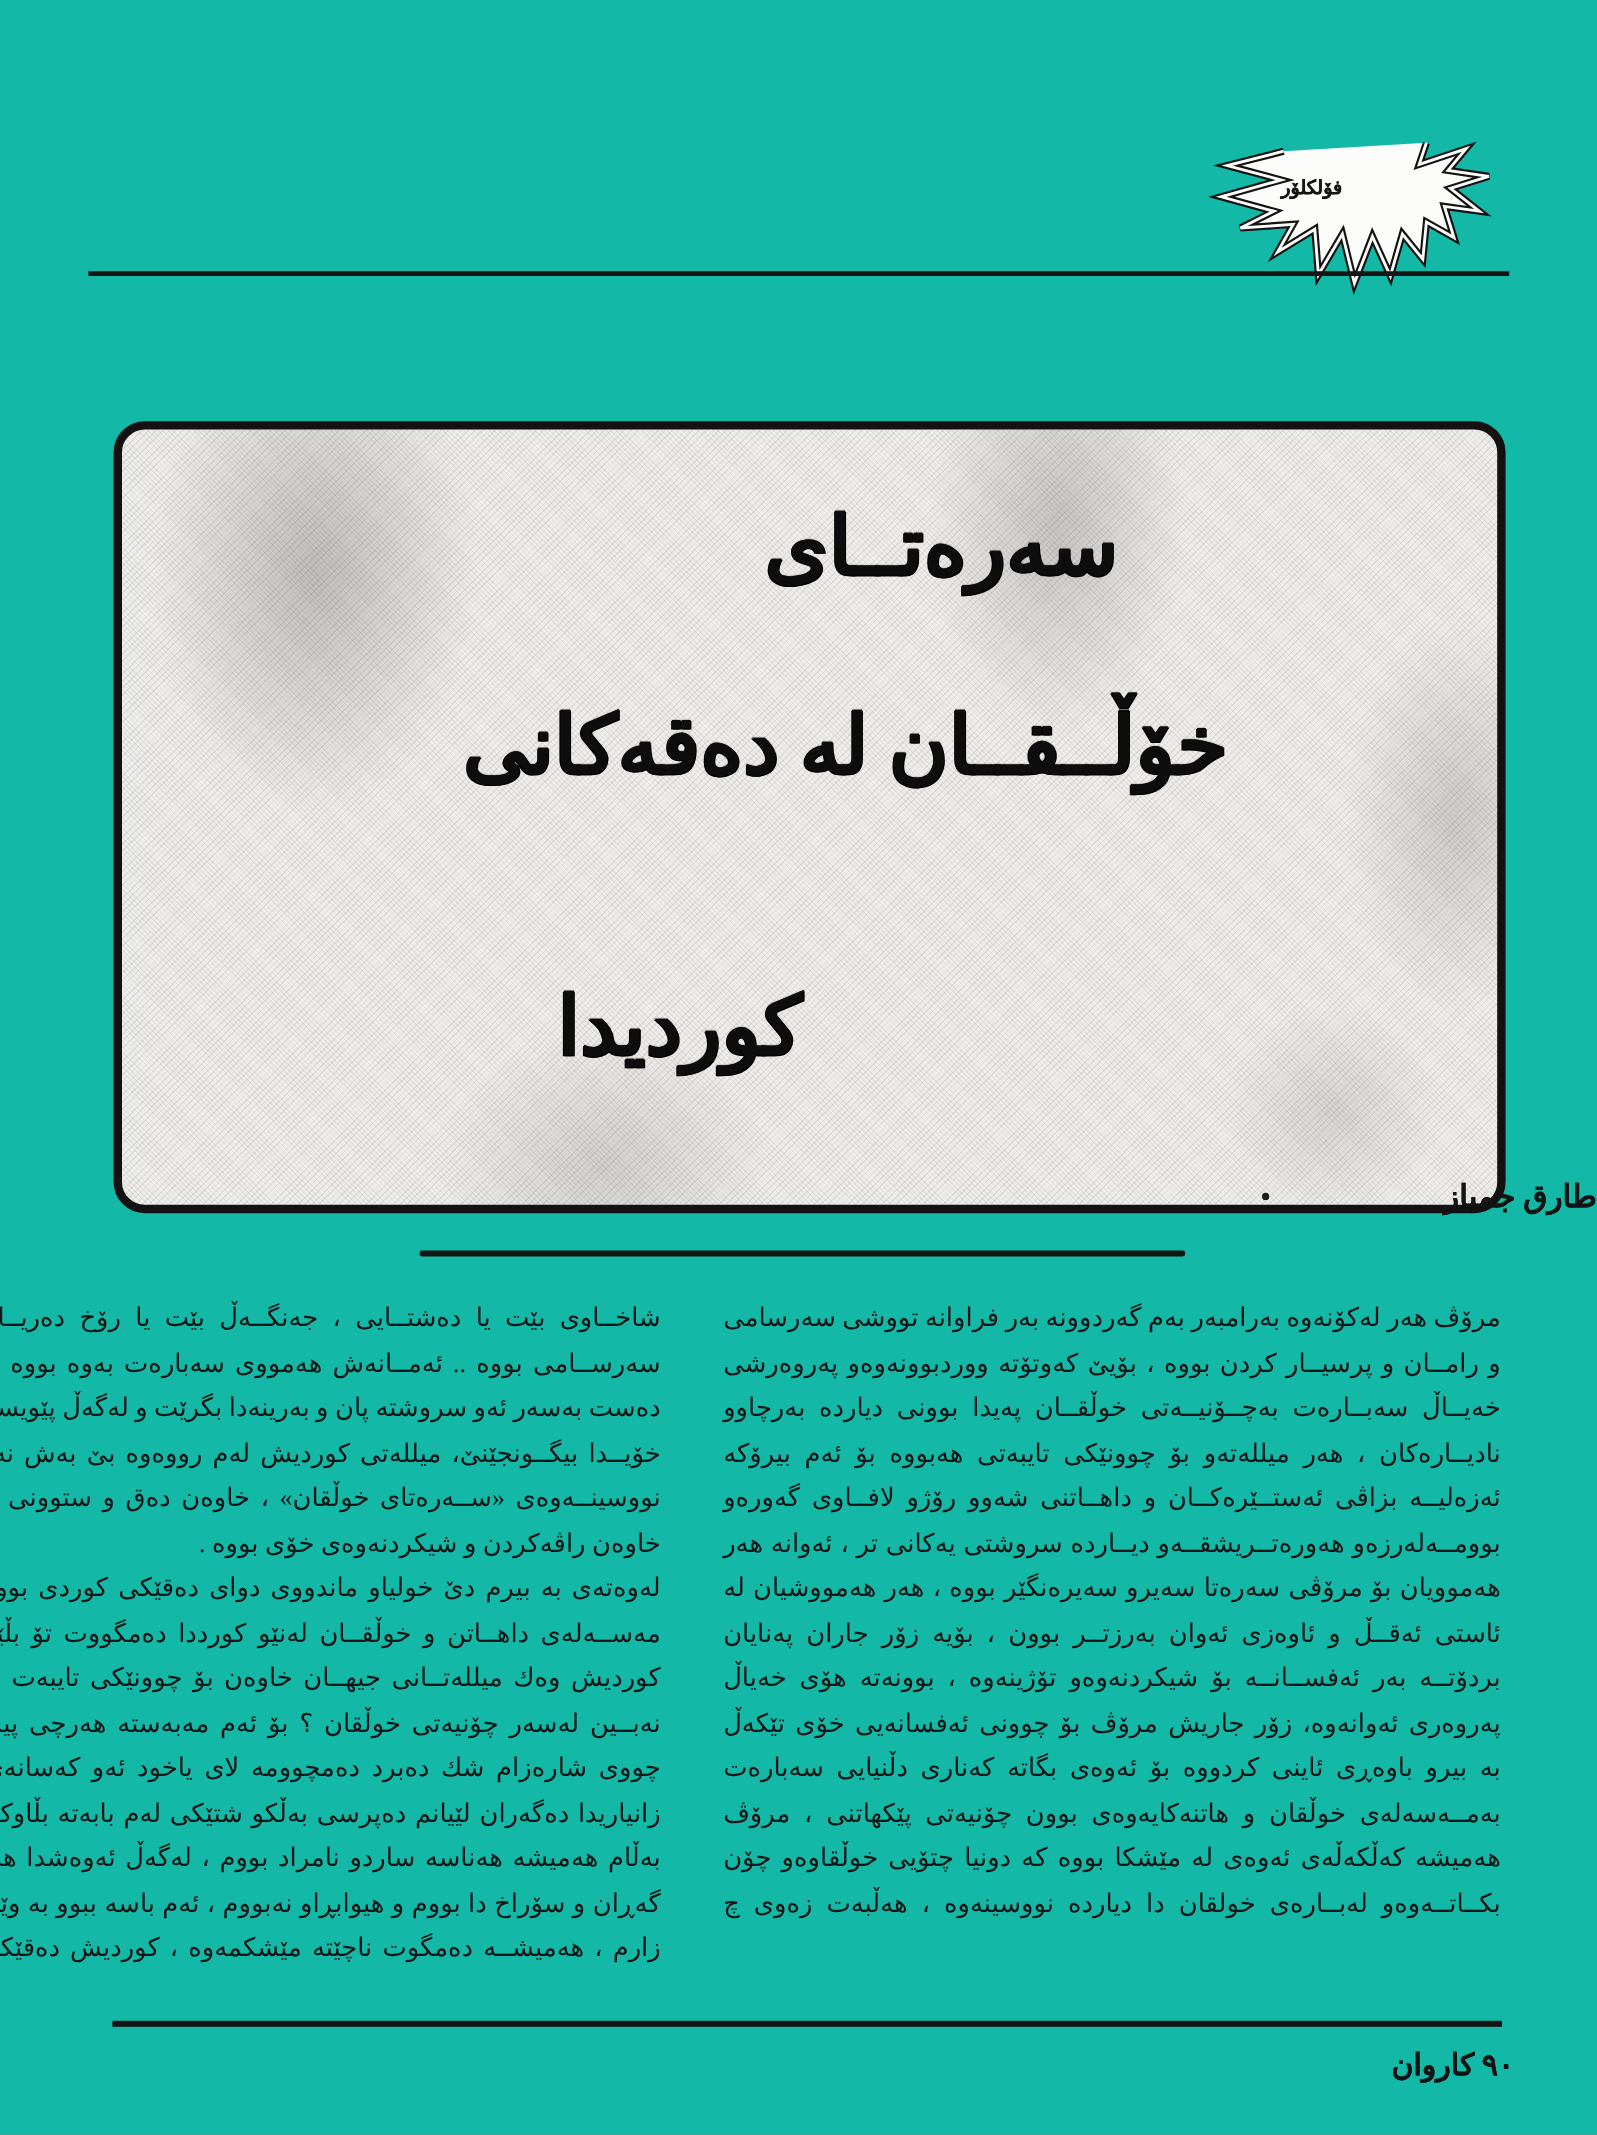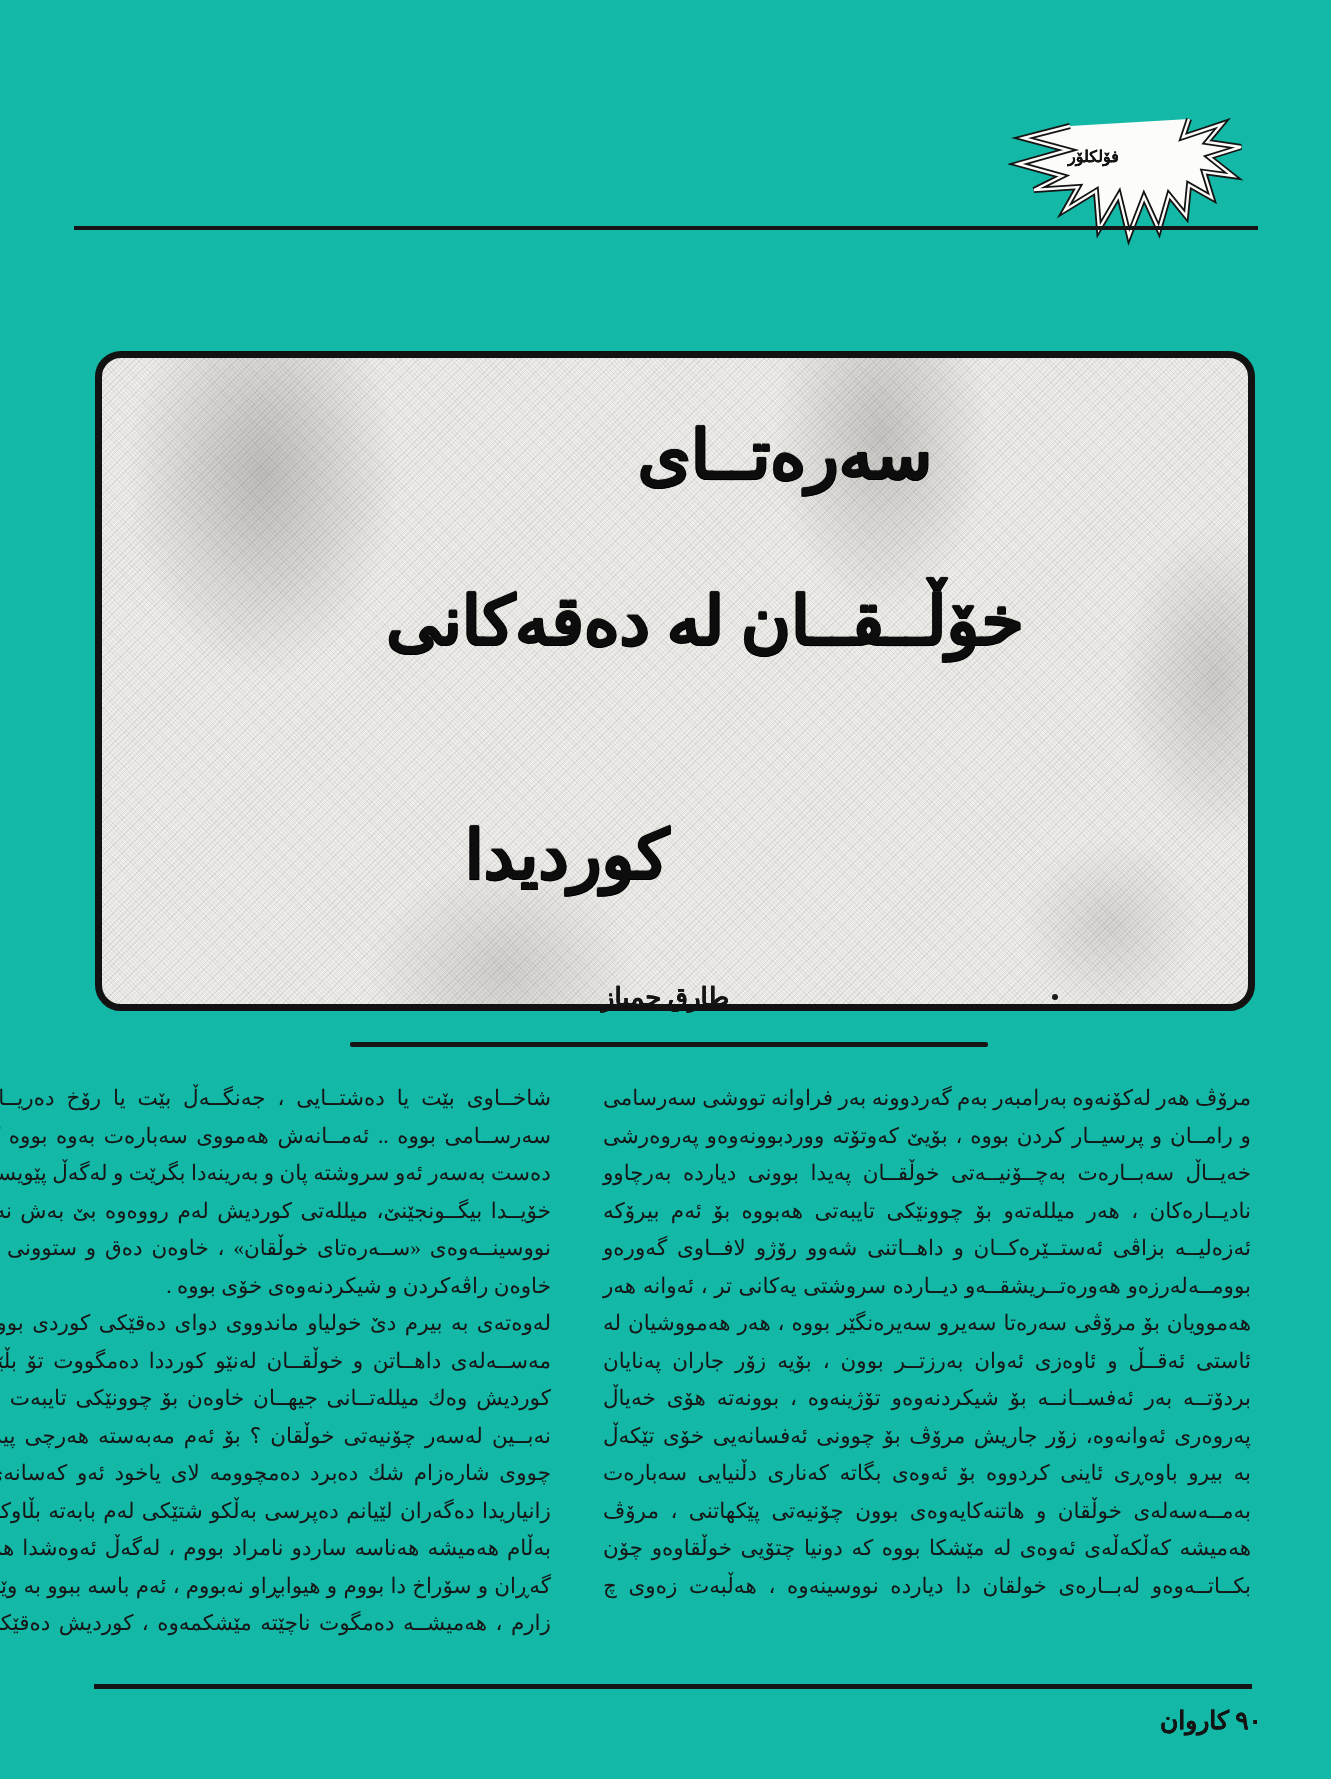--- a/index.html
+++ b/index.html
@@ -56,21 +56,21 @@
     text-shadow:0 0 1px #000, .8px .8px 0 #000, -.8px .8px 0 #000;
     white-space:nowrap;
   }
   .title-line.t1{top:58px;transform:translateX(110px);}
   .title-line.t2{top:224px;transform:translateX(30px);}
   .title-line.t3{top:458px;transform:translateX(-108px);}
 
   
   .author{
     position:absolute;left:0;top:982px;width:1331px;
-    text-align:center;font-size:26px;font-weight:bold;
+    text-align:right;font-size:26px;font-weight:bold;
     text-shadow:0 0 .5px #000;
   }
 
   
   .stray-dot{position:absolute;left:1052px;top:994px;width:6px;height:6px;border-radius:50%;background:#1c1c1c;}
 
   
   .columns{
     position:absolute;left:85px;top:1080px;width:1166px;
     display:flex;gap:52px;direction:rtl;

